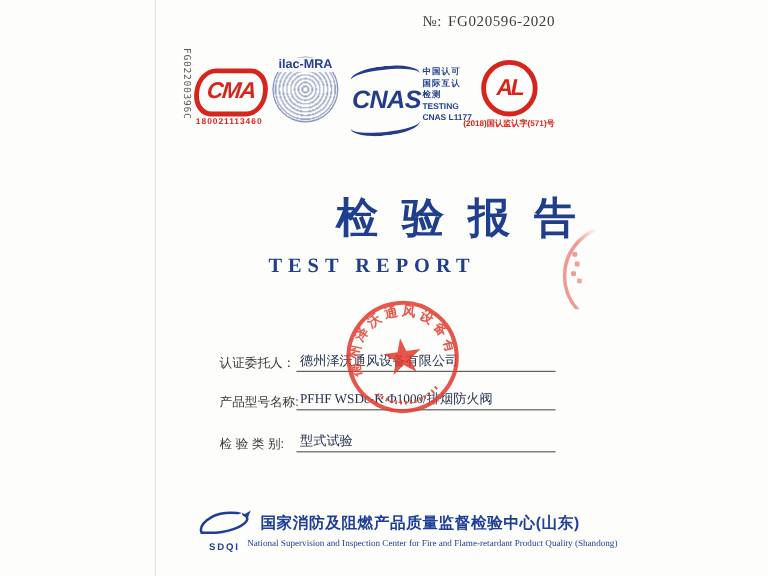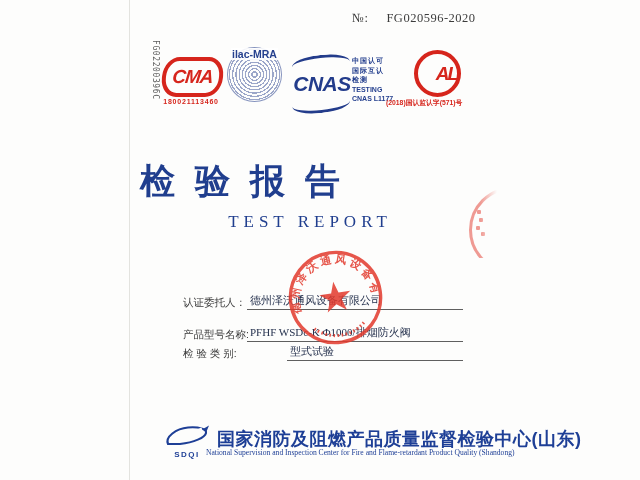--- a/index.html
+++ b/index.html
@@ -8,21 +8,21 @@
     background:#fbfbf9;
     font-family:"Liberation Sans",sans-serif;
     position:relative;
   }
   .page{position:absolute;inset:0;background:#fdfdfc;}
   .page-edge{position:absolute;left:129px;top:0;width:1px;height:480px;background:#e3e3df;}
 
   
   .report-no{position:absolute;left:352px;top:11px;font-family:"Liberation Serif",serif;
     font-size:12.5px;color:#3c3c3c;letter-spacing:.5px;white-space:nowrap;}
-  .report-no .val{margin-left:18px;}
+  .report-no .val{margin-left:5px;}
 
   
   .side-code{position:absolute;left:160px;top:40px;transform:rotate(90deg);
     transform-origin:left top;font-family:"DejaVu Sans Mono",monospace;
     font-size:8px;color:#5a5a5a;letter-spacing:.6px;white-space:nowrap;}
 
   
   .cma-box{position:absolute;left:162px;top:57px;width:61px;height:40px;
     border:4.5px solid #d6251c;border-radius:16px/19px;transform:skewX(-6deg);
     display:flex;align-items:center;justify-content:center;box-sizing:border-box;}
@@ -41,55 +41,55 @@
     display:flex;align-items:center;justify-content:center;}
   .cnas-box .letters{font-size:21px;font-weight:bold;font-style:italic;color:#233c8b;letter-spacing:-.5px;}
   .cnas-arc{position:absolute;left:2px;width:58px;height:15px;border-radius:50%;}
   .cnas-arc.top{top:-1px;border-top:3px solid #233c8b;transform:rotate(-6deg);}
   .cnas-arc.bot{bottom:-1px;border-bottom:3px solid #233c8b;transform:rotate(-6deg);}
 
   .cnas-side{position:absolute;left:352px;top:56px;color:#26418f;font-weight:bold;
     font-size:7px;line-height:9.6px;white-space:nowrap;}
   .cnas-side .cn{letter-spacing:1px;}
 
-  .cal-ring{position:absolute;left:414px;top:50px;width:47px;height:47px;border-radius:50%;
-    border:4px solid #d6251c;box-sizing:border-box;display:flex;align-items:center;justify-content:flex-end;}
+  .cal-ring{position:absolute;left:401px;top:50px;width:47px;height:47px;border-radius:50%;
+    border:4px solid #d6251c;box-sizing:border-box;display:flex;align-items:center;justify-content:center;}
   .cal-ring .letters{font-size:19px;font-weight:bold;font-style:italic;color:#d6251c;letter-spacing:-2px;}
   .cal-caption{position:absolute;left:386px;top:98px;font-size:6.8px;color:#d6251c;
     font-weight:bold;white-space:nowrap;}
 
   
-  .title-cn{position:absolute;left:130px;top:158px;width:360px;text-align:left;
+  .title-cn{position:absolute;left:130px;top:158px;width:360px;text-align:right;
     font-size:35px;font-weight:bold;color:#203e8e;letter-spacing:20px;margin-left:10px;white-space:nowrap;}
   .title-en{position:absolute;left:130px;top:212px;width:360px;text-align:center;
-    font-family:"Liberation Serif",serif;font-size:17px;font-weight:normal;color:#203e8e;
+    font-family:"Liberation Serif",serif;font-size:17px;font-weight:bold;color:#203e8e;
     letter-spacing:5px;white-space:nowrap;}
 
   
   .field{position:absolute;left:183px;width:280px;display:flex;align-items:flex-end;}
   .field .lbl{display:inline-block;width:64px;font-size:10.5px;color:#3a3a3a;
     white-space:nowrap;flex:0 0 auto;}
   .field .val{display:inline-block;width:216px;border-bottom:1px solid #5f5f5f;
     font-family:"Liberation Serif",serif;font-size:11px;color:#26324e;
     padding:0 0 1px 3px;white-space:nowrap;overflow:hidden;}
-  .f1{top:293px;} .f2{top:325px;} .f3{top:344px;gap:40px;}
+  .f1{top:293px;} .f2{top:325px;} .f3{top:360px;}
 
   
   .seal{position:absolute;left:287px;top:249px;width:97px;height:97px;
     opacity:.85;transform:rotate(-8deg);}
   .partial-seal{position:absolute;left:460px;top:184px;width:38px;height:74px;overflow:hidden;opacity:.5;
     -webkit-mask-image:linear-gradient(to right,#000 55%,transparent 97%);
     mask-image:linear-gradient(to right,#000 55%,transparent 97%);}
   .partial-seal .ring{position:absolute;left:9px;top:3px;width:86px;height:86px;
     border:3px solid #e23a2d;border-radius:50%;box-sizing:border-box;}
   .partial-seal .marks{position:absolute;left:17px;top:26px;width:4px;height:4px;background:#e23a2d;
     box-shadow:2px 8px 0 #e23a2d,-1px 16px 0 #e23a2d,4px 22px 0 #e23a2d;border-radius:1px;}
 
   
-  .footer-org-cn{position:absolute;left:217px;top:427px;font-size:18px;font-weight:bold;
+  .footer-org-cn{position:absolute;left:217px;top:427px;font-size:13px;font-weight:bold;
     color:#1e3f96;letter-spacing:.5px;white-space:nowrap;}
   .footer-org-en{position:absolute;left:206px;top:448px;font-family:Liberation Serif, serif;
     font-size:7.6px;color:#1e3f96;white-space:nowrap;}
   .footer-logo{position:absolute;left:163px;top:424px;width:48px;text-align:center;}
   .footer-logo .sdqi{font-size:8px;font-weight:bold;color:#1e3f96;
     letter-spacing:1.5px;margin-top:-2px;}
 </style>
 </head>
 <body>
 

